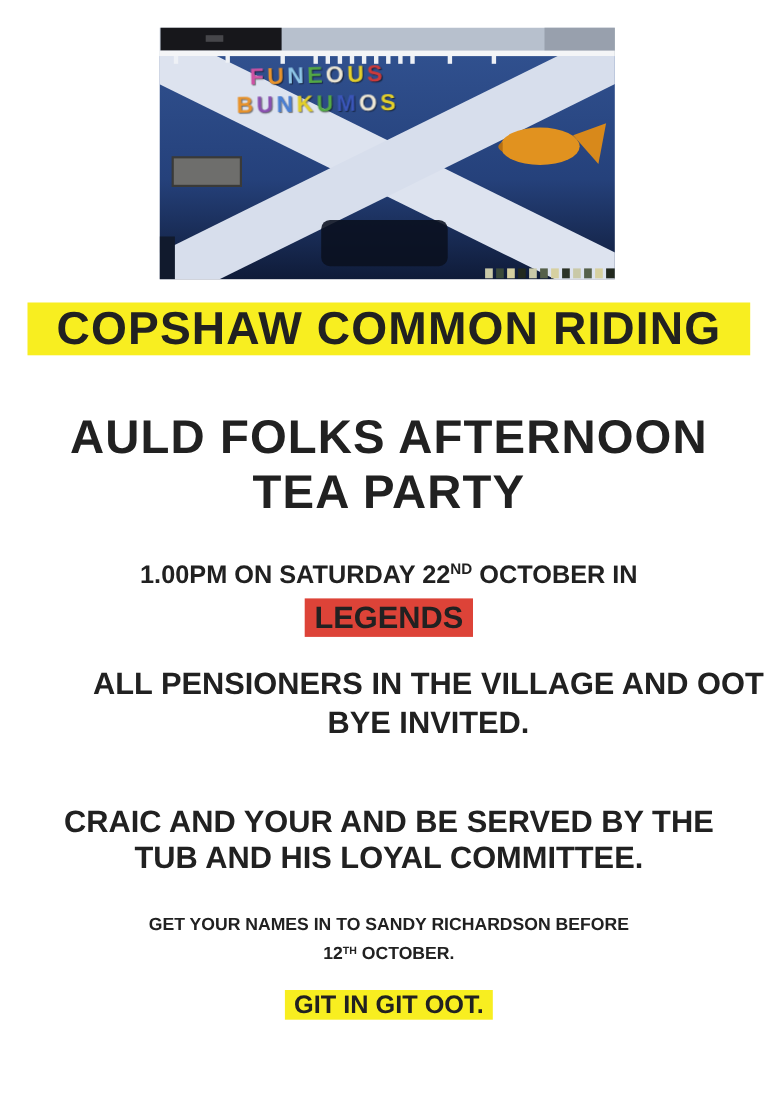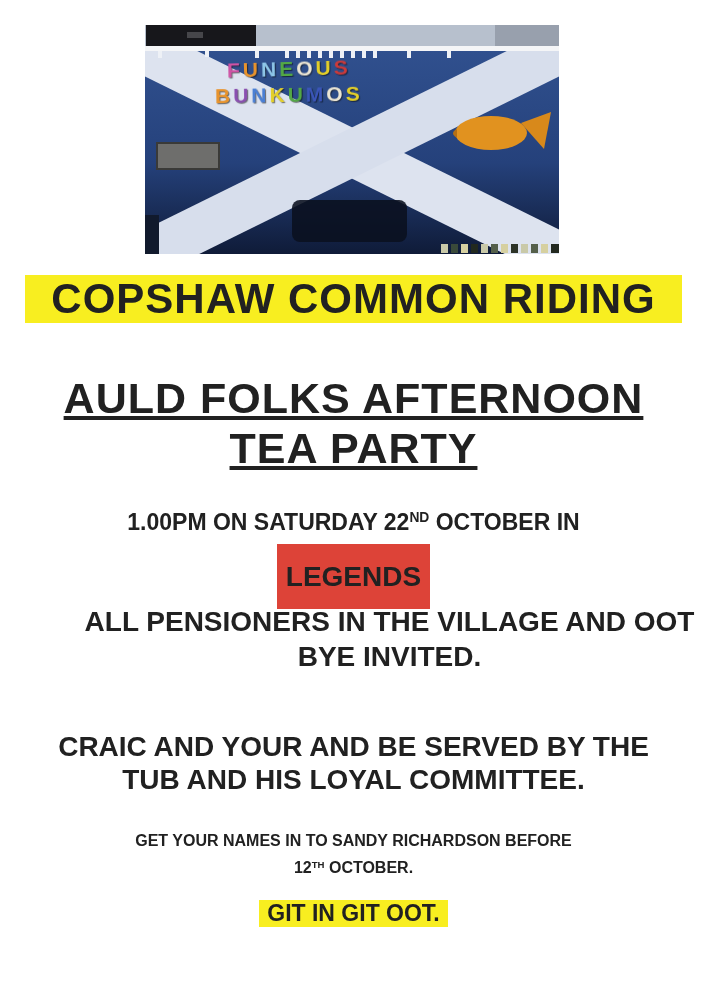--- a/index.html
+++ b/index.html
@@ -44,28 +44,28 @@
   .letters-row2 { left: 70px; top: 59px; transform: rotate(-1deg); }
   
   .row-banner { top: 275px; }
   .hl-yellow-big {
     display: inline-block;
     font-size: 42px;
     line-height: 48px;
     letter-spacing: 1px;
     padding: 0 26px;
   }
-  .row-title { top: 373px; font-size: 43px; line-height: 50px; letter-spacing: 1px; text-decoration: underline; }
+  .row-title { top: 373px; font-size: 43px; line-height: 50px; letter-spacing: 1px; }
   .row-when { top: 507px; font-size: 23px; line-height: 31px; }
   .row-venue { top: 544px; }
   .hl-red {
     display: inline-block;
     font-size: 28px;
     line-height: 33px;
-    padding: 16px 9px;
+    padding: 1px 9px;
   }
   .row-invite { top: 604px; font-size: 28px; line-height: 35px; padding-left: 36px; }
   .row-details { top: 697px; font-size: 28px; line-height: 33px; }
   .row-rsvp { top: 827px; font-size: 16px; line-height: 27px; }
   .row-footer { top: 900px; }
   .hl-yellow-small {
     display: inline-block;
     font-size: 23px;
     line-height: 27px;
     padding: 0 8px;

